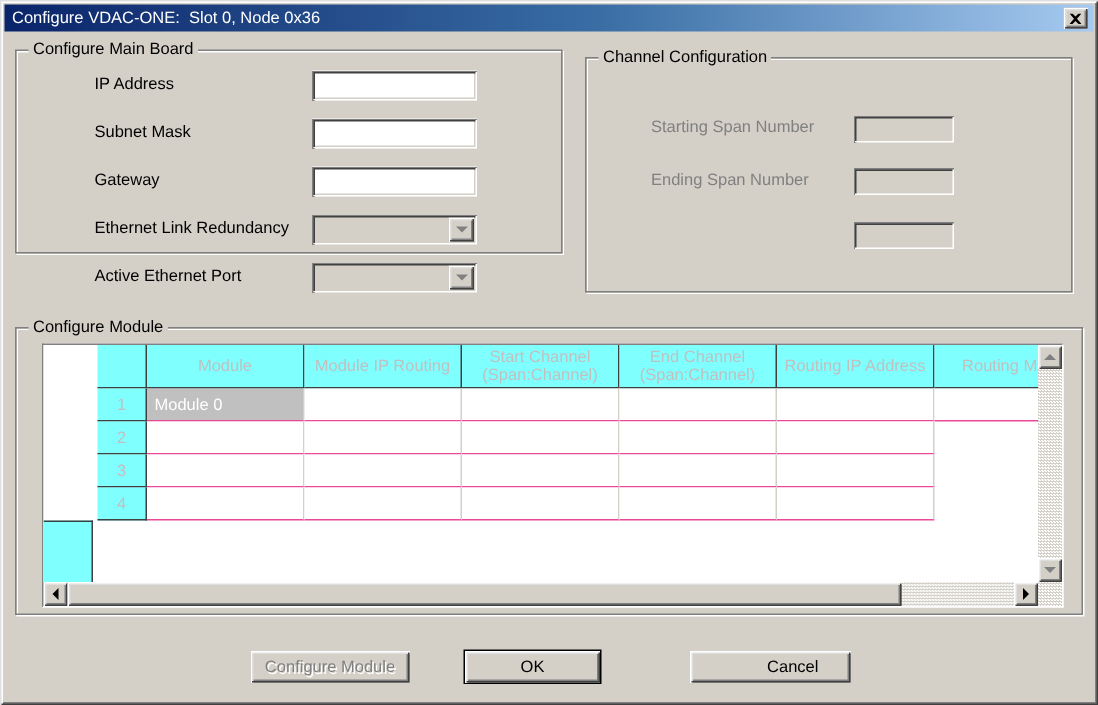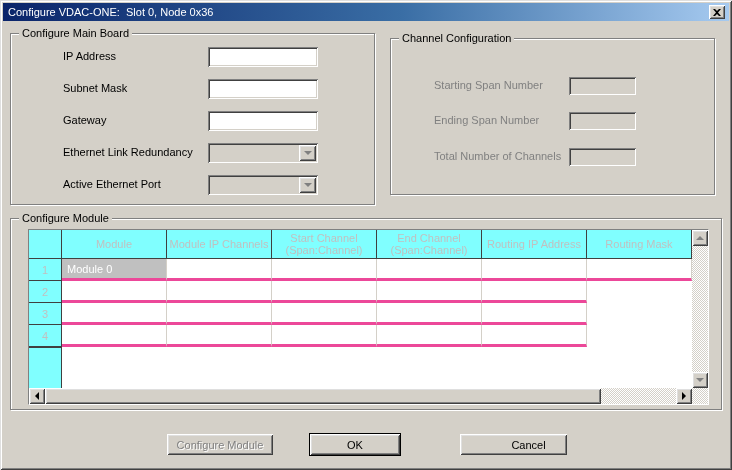--- a/index.html
+++ b/index.html
@@ -28,21 +28,21 @@
 
   
   .group {
     position:absolute; border:1px solid #808080;
     box-shadow: 1px 1px 0 #fff, inset 1px 1px 0 #fff;
   }
   .group-label {
     position:absolute; top:-7px; left:8px; background:#d4d0c8; padding:0 3px;
     line-height:13px; white-space:nowrap;
   }
-  #group-main  { left:10px;  top:33px;  width:365px; height:172px; }
+  #group-main  { left:10px;  top:33px;  width:365px; height:136px; }
   #group-chan  { left:390px; top:38px;  width:325px; height:157px; }
   #group-mod   { left:10px;  top:218px; width:712px; height:192px; }
 
   .fld-label { position:absolute; white-space:nowrap; }
   .fld-label.dis { color:#808080; }
 
   .edit {
     position:absolute; width:110px; height:20px; background:#fff; border:none; outline:none;
     font-family:"Liberation Sans",sans-serif; font-size:11px; padding:2px 4px;
     box-shadow: inset 1px 1px 0 #808080, inset -1px -1px 0 #fff,
@@ -61,38 +61,38 @@
                 inset 2px 2px 0 #dfdfdf, inset -2px -2px 0 #808080;
     display:flex; align-items:center; justify-content:center;
   }
   .arrow-down-gray { width:0; height:0; border:4px solid transparent; border-top:4px solid #808080; margin-top:4px; }
 
   
   .table {
     position:absolute; left:28px; top:229px; width:681px; height:176px; background:#fff;
     border:1px solid; border-color:#808080 #fff #fff #808080;
   }
-  .grid { position:absolute; left:0; top:0; right:16px; bottom:16px; background:#fff; overflow:hidden; }
+  .grid { position:absolute; left:0; top:0; right:16px; bottom:16px; background:#fff; overflow:hidden;padding-left:36px; }
   .thead { display:flex; height:29px; }
   .hcell {
     background:#80ffff; color:#c0c0c0; width:105px; flex:0 0 105px;
     border-right:1px solid #404040; border-bottom:1px solid #404040;
     display:flex; flex-direction:column; align-items:center; justify-content:center;
     text-align:center; line-height:12px; overflow:hidden;
   }
   .hcell.num { width:33px; flex:0 0 33px; }
   .trow { display:flex; height:22px; }
   .rowhdr {
     background:#80ffff; color:#c0c0c0; width:33px; flex:0 0 33px;
     border-right:1px solid #404040; border-bottom:1px solid #404040;
     display:flex; align-items:center; justify-content:center;
   }
   .cell {
     width:105px; flex:0 0 105px; background:#fff;
-    border-right:1px solid #d4d0c8; border-bottom:3px solid #ec4899;
+    border-right:1px solid #d4d0c8; border-bottom:1px solid #ec4899;
     display:flex; align-items:center; padding-left:5px; overflow:hidden;
   }
   .cell.sel { background:#c0c0c0; color:#fff; }
   .stub { position:absolute; left:0; top:117px; width:33px; height:41px; background:#80ffff;
           border-right:1px solid #404040; border-top:1px solid #404040; }
 
   .dither {
     background-image: conic-gradient(#fff 0 25%, #d4d0c8 0 50%, #fff 0 75%, #d4d0c8 0);
     background-size:2px 2px;
   }
@@ -176,40 +176,39 @@
 
   <div class="group" id="group-chan">
     <span class="group-label">Channel Configuration</span>
 
     <span class="fld-label dis" style="left:43px;top:40px;">Starting Span Number</span>
     <input class="edit dis" style="left: 178px; top: 38px;" disabled="" value="">
 
     <span class="fld-label dis" style="left:43px;top:75px;text-align:right;">Ending Span Number</span>
     <input class="edit dis" style="left: 178px; top: 73px;" disabled="" value="">
 
-    <span class="fld-label dis" style="left:43px;top:111px;">Total Number of Channels</span>
     <input class="edit dis" style="left: 178px; top: 109px;" disabled="" value="">
   </div>
 
   <div class="group" id="group-mod">
     <span class="group-label">Configure Module</span>
   </div>
 
   <div class="table">
     <div class="grid">
       <div class="thead">
         <div class="hcell num">
             <span></span>
           </div>
         <div class="hcell">
             <span>Module</span>
             <span></span>
           </div>
         <div class="hcell">
-            <span>Module IP Channels</span>
+            <span>Module IP Routing</span>
             <span></span>
           </div>
         <div class="hcell">
             <span>Start Channel</span>
             <span>(Span:Channel)</span>
           </div>
         <div class="hcell">
             <span>End Channel</span>
             <span>(Span:Channel)</span>
           </div>

